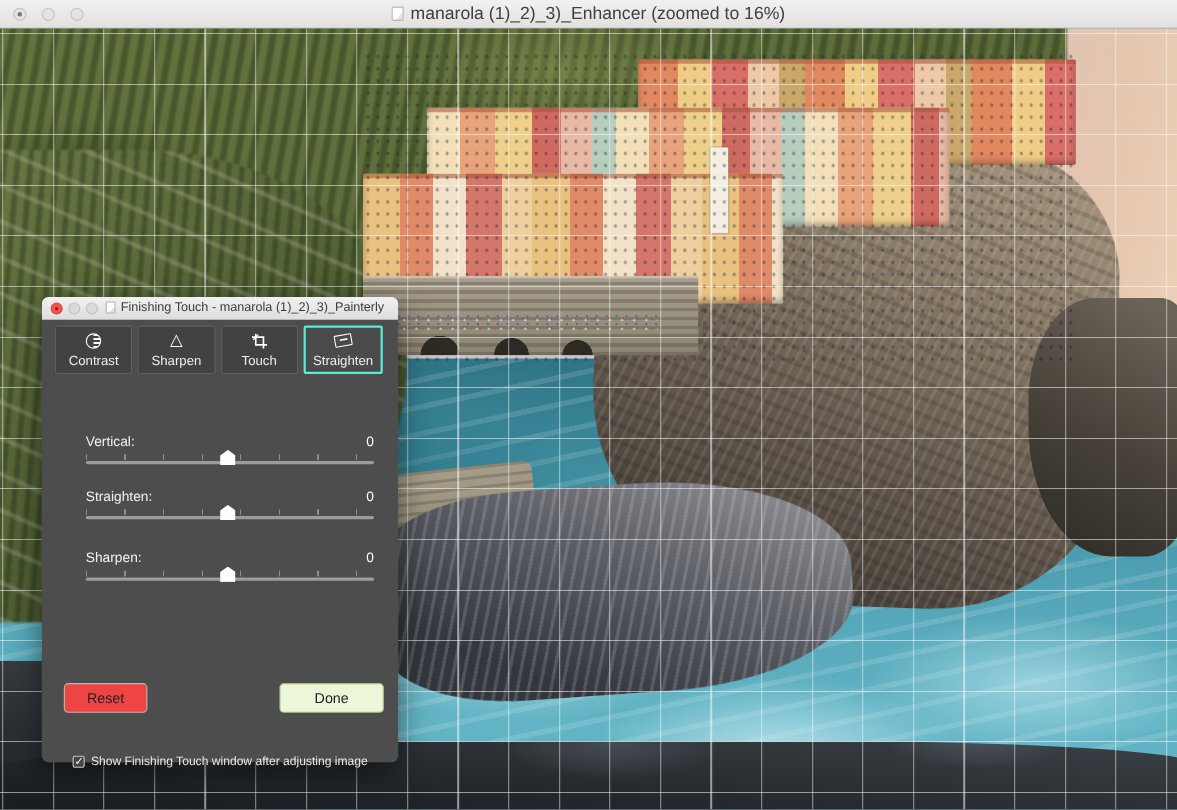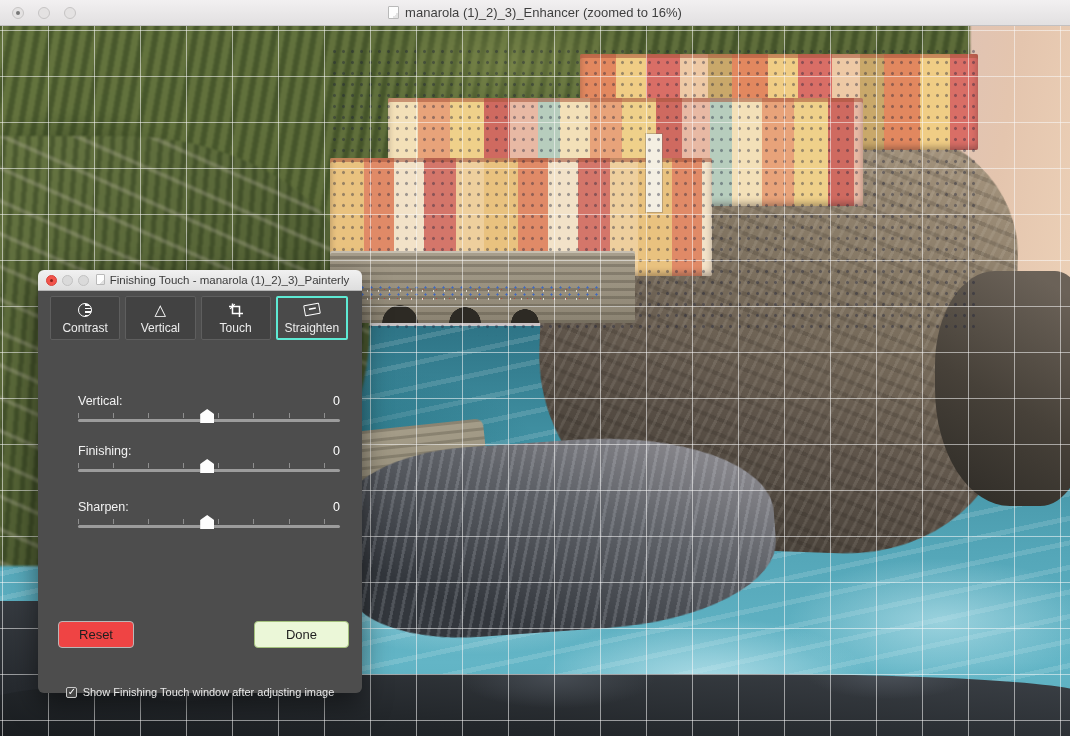--- a/index.html
+++ b/index.html
@@ -8,21 +8,21 @@
   .screen { position:relative; width:1070px; height:736px; background:#e8e6e7; overflow:hidden; }
 
   
   .titlebar { position:absolute; left:0; top:0; width:1070px; height:26px;
     background:linear-gradient(#f2f0f1,#e2e0e1); border-bottom:1px solid #c2c0c1;
     display:flex; align-items:center; }
   .traffic { position:absolute; left:12px; top:7px; display:flex; gap:14px; }
   .tl { width:12px; height:12px; border-radius:50%; background:#e4e2e2; border:1px solid #c6c4c4; position:relative; }
   .tl.dotted::after { content:""; position:absolute; left:3px; top:3px; width:4px; height:4px; border-radius:50%; background:#787878; }
   .title-center { flex:1; display:flex; justify-content:center; align-items:center; gap:6px;
-    font-size:13px; color:#3f3f3f; }
+    font-size:16px; color:#3f3f3f; }
   .doc-icon { width:11px; height:13px; background:linear-gradient(135deg,#fdfdfd 70%,#e3e3e3 70%);
     border:1px solid #b9b9b9; border-radius:1px; }
 
   
   .canvas { position:absolute; left:0; top:26px; width:1070px; height:710px; overflow:hidden; background:#4e97a8; }
   .layer { position:absolute; }
 
   .sky { left:0; top:0; width:1070px; height:380px;
     background:linear-gradient(100deg,#c3c8c4 0%,#c9c3c6 50%,#d8bfc0 72%,#e4c5ae 90%,#edd2b8 100%); }
 
@@ -243,21 +243,21 @@
 
         <div class="tools">
           <div class="tool-btn">
             <span class="ticon">
                 <span class="icon-contrast"></span>
               </span>
             <span>Contrast</span>
           </div>
           <div class="tool-btn">
             <span class="ticon icon-sharpen">△</span>
-            <span>Vertical</span>
+            <span>Sharpen</span>
           </div>
           <div class="tool-btn">
             <span class="ticon">
               <svg width="14" height="14" viewBox="0 0 14 14">
                 <path d="M3.5 0.5 V10.5 H14" fill="none" stroke="#fff" stroke-width="1.5"></path>
                 <path d="M0 3.5 H10.5 V14" fill="none" stroke="#fff" stroke-width="1.5"></path>
                 <path d="M1.2 5.8 L5.8 1.2" fill="none" stroke="#fff" stroke-width="1.2"></path>
               </svg>
             </span>
             <span>Touch</span>
@@ -276,21 +276,21 @@
             <span class="slider-val">0</span>
           </div>
           <div class="ticks"></div>
           <div class="track">
             <div class="thumb"></div>
           </div>
         </div>
 
         <div class="slider-group sg-1">
           <div class="slider-head">
-            <span>Finishing:</span>
+            <span>Straighten:</span>
             <span class="slider-val">0</span>
           </div>
           <div class="ticks"></div>
           <div class="track">
             <div class="thumb"></div>
           </div>
         </div>
 
         <div class="slider-group sg-2">
           <div class="slider-head">

